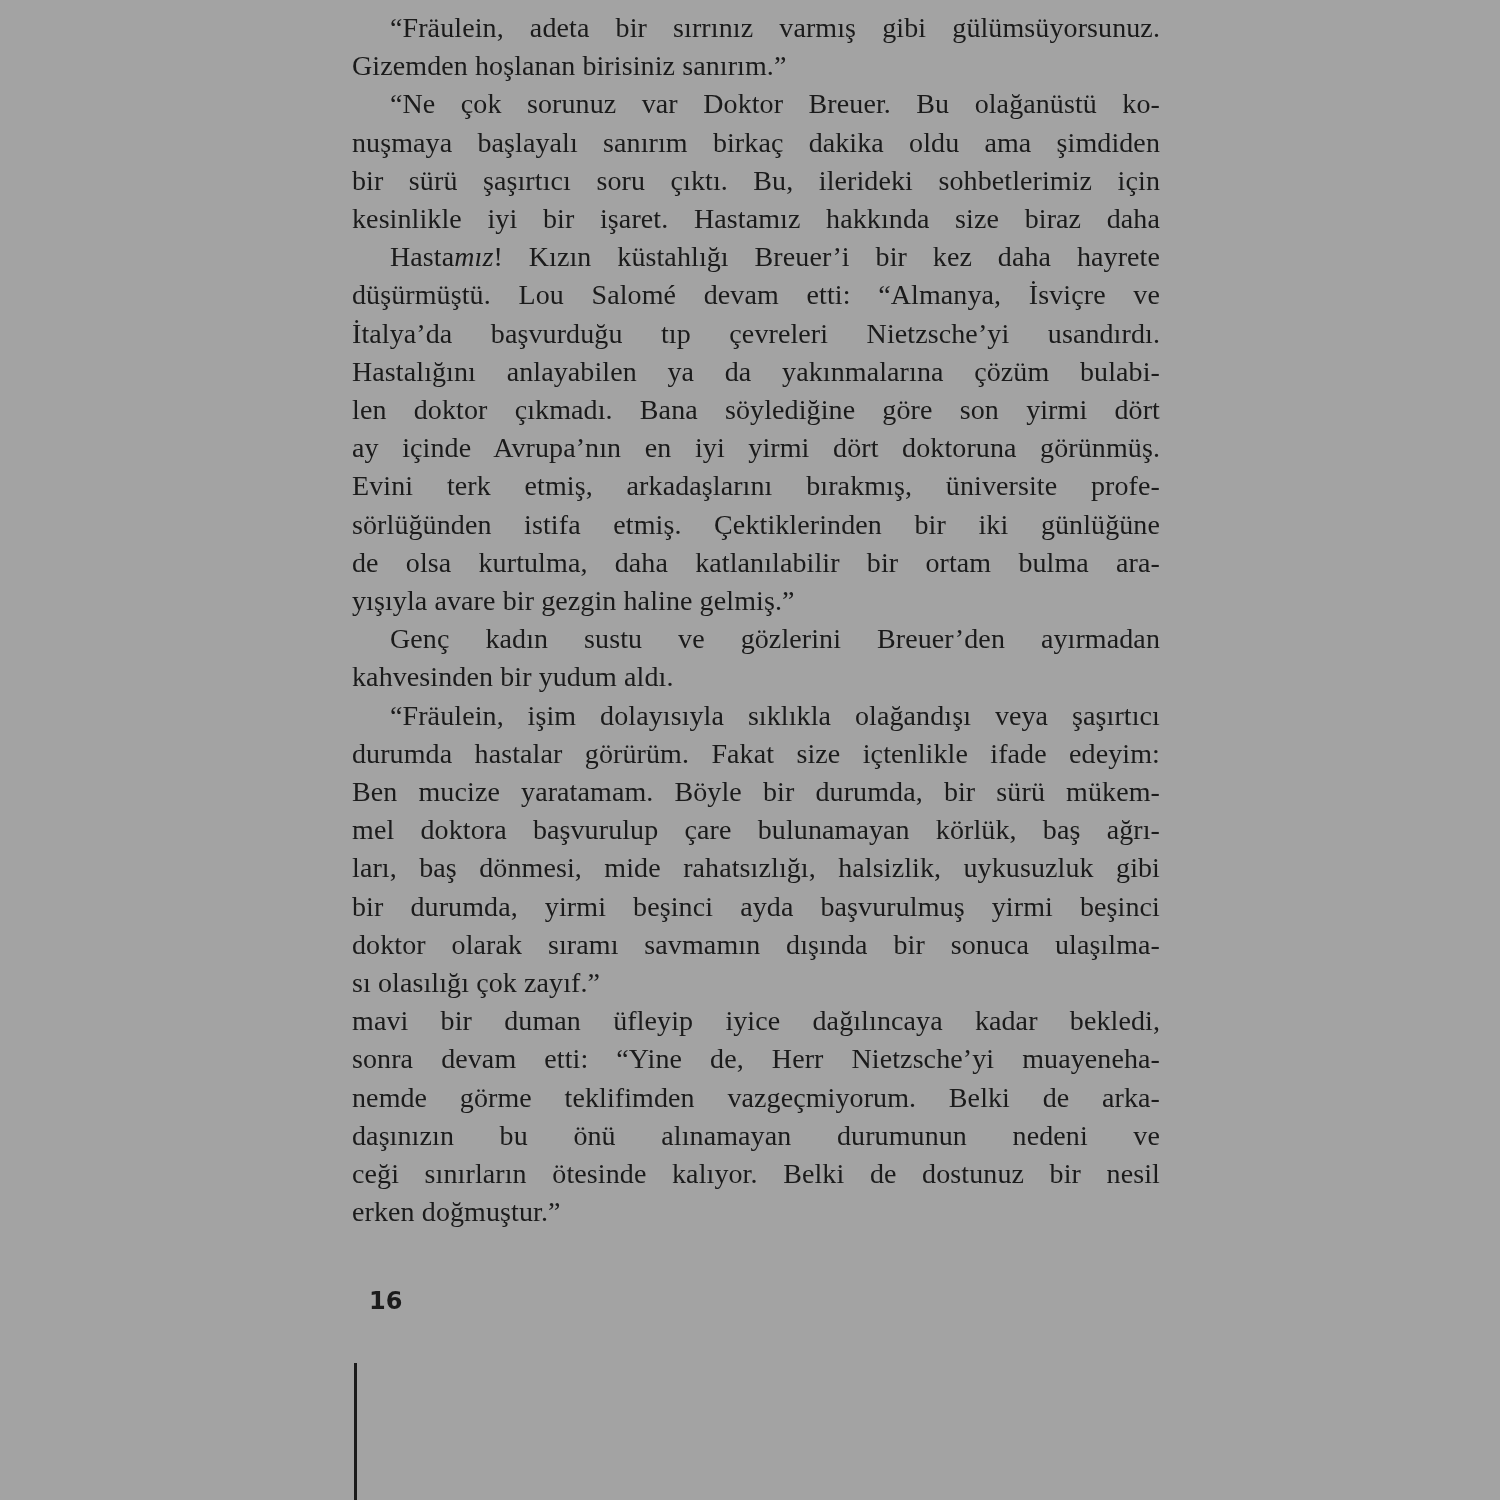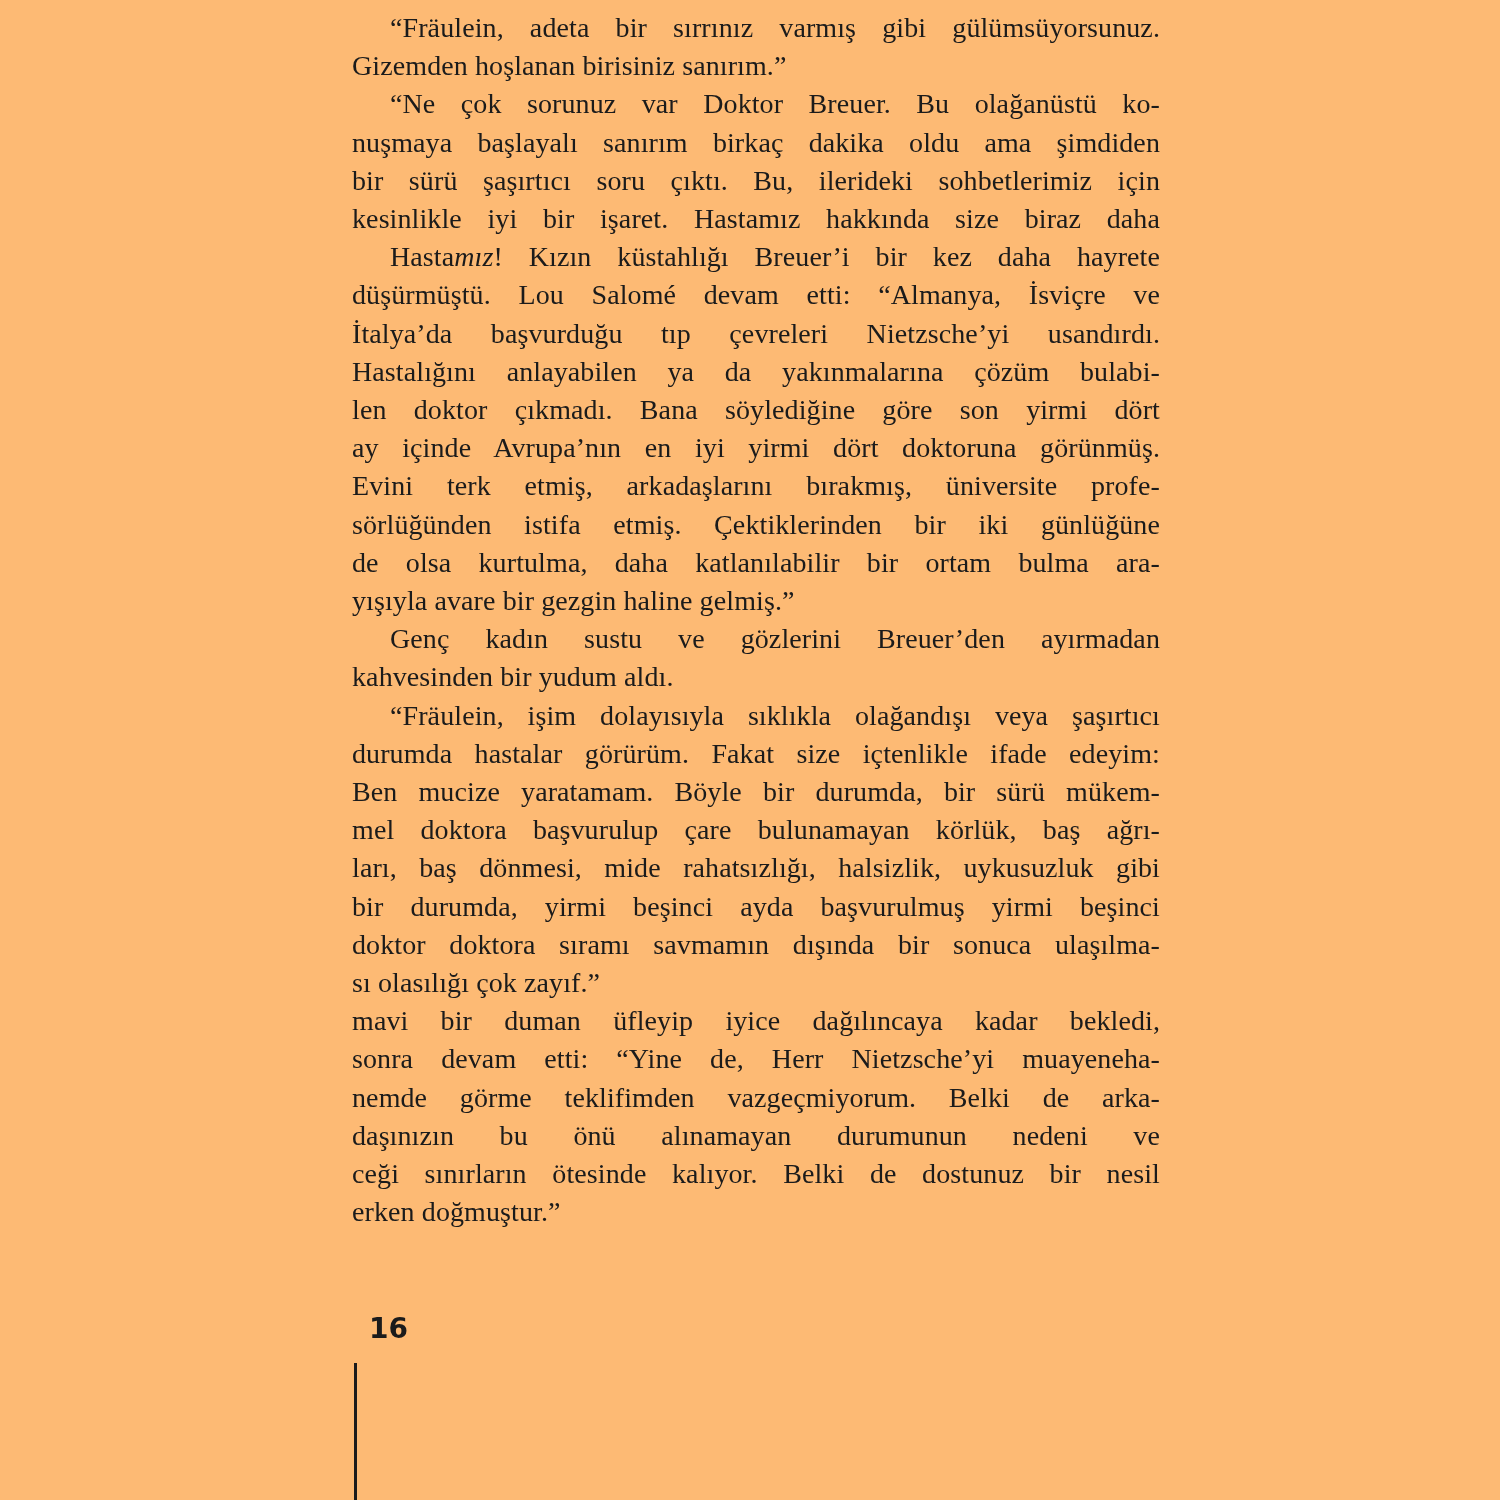--- a/index.html
+++ b/index.html
@@ -10,21 +10,21 @@
     width: 1500px;
     height: 1500px;
     background: #ffffff;
     overflow: hidden;
     position: relative;
     font-family: "Liberation Serif", serif;
   }
   .page {
     position: absolute;
     inset: 0;
-    background: #fdba74;
+    background: #a3a3a3;
   }
   .text-block {
     position: absolute;
     left: 352px;
     top: 9px;
     width: 808px;
     font-size: 28px;
     line-height: 38.2px;
     color: #1b1b1b;
     letter-spacing: 0.1px;
@@ -47,24 +47,24 @@
     position: absolute;
     left: 354px;
     top: 1363px;
     width: 3px;
     height: 137px;
     background: #1b1b1b;
   }
   .page-number {
     position: absolute;
     left: 369px;
-    top: 1315px;
+    top: 1287px;
     font-family: "DejaVu Sans", sans-serif;
     font-weight: bold;
-    font-size: 28px;
+    font-size: 24px;
     line-height: 28px;
     color: #1b1b1b;
   }
 </style>
 </head>
 <body>
 
 <div class="page">
 
   <div class="text-block">
@@ -85,21 +85,21 @@
       <div class="line"><span>de olsa kurtulma, daha katlanılabilir bir ortam bulma ara-</span></div>
       <div class="line para-end"><span>yışıyla avare bir gezgin haline gelmiş.”</span></div>
       <div class="line indent"><span>Genç kadın sustu ve gözlerini Breuer’den ayırmadan</span></div>
       <div class="line para-end"><span>kahvesinden bir yudum aldı.</span></div>
       <div class="line indent"><span>“Fräulein, işim dolayısıyla sıklıkla olağandışı veya şaşırtıcı</span></div>
       <div class="line"><span>durumda hastalar görürüm. Fakat size içtenlikle ifade edeyim:</span></div>
       <div class="line"><span>Ben mucize yaratamam. Böyle bir durumda, bir sürü mükem-</span></div>
       <div class="line"><span>mel doktora başvurulup çare bulunamayan körlük, baş ağrı-</span></div>
       <div class="line"><span>ları, baş dönmesi, mide rahatsızlığı, halsizlik, uykusuzluk gibi</span></div>
       <div class="line"><span>bir durumda, yirmi beşinci ayda başvurulmuş yirmi beşinci</span></div>
-      <div class="line"><span>doktor doktora sıramı savmamın dışında bir sonuca ulaşılma-</span></div>
+      <div class="line"><span>doktor olarak sıramı savmamın dışında bir sonuca ulaşılma-</span></div>
       <div class="line para-end"><span>sı olasılığı çok zayıf.”</span></div>
       <div class="line"><span>mavi bir duman üfleyip iyice dağılıncaya kadar bekledi,</span></div>
       <div class="line"><span>sonra devam etti: “Yine de, Herr Nietzsche’yi muayeneha-</span></div>
       <div class="line"><span>nemde görme teklifimden vazgeçmiyorum. Belki de arka-</span></div>
       <div class="line"><span>daşınızın bu önü alınamayan durumunun nedeni ve</span></div>
       <div class="line"><span>ceği sınırların ötesinde kalıyor. Belki de dostunuz bir nesil</span></div>
       <div class="line para-end"><span>erken doğmuştur.”</span></div>
     </div>
 
   <div class="footer-rule"></div>

